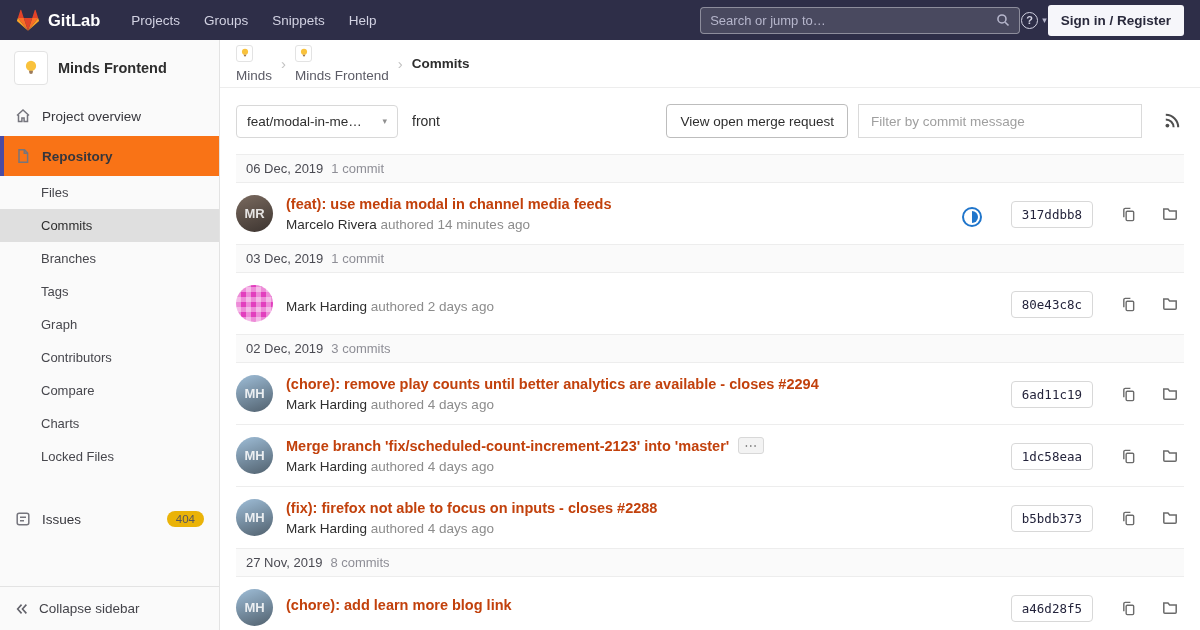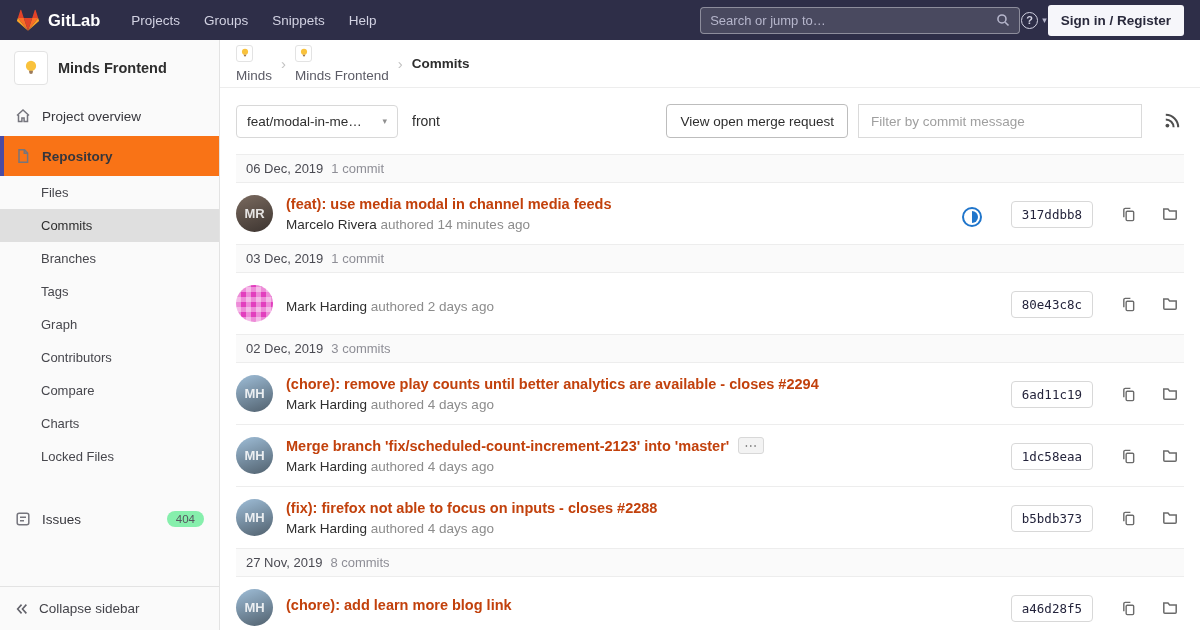--- a/index.html
+++ b/index.html
@@ -33,21 +33,21 @@
   .project-avatar { width:34px; height:34px; flex:none; border:1px solid #e3e3e3; border-radius:4px; background:#fff; display:flex; align-items:center; justify-content:center; }
   .project-name { font-weight:bold; font-size:14.5px; color:#2e2e2e; }
   .nav-item { display:flex; align-items:center; gap:11px; padding:12px 15px; font-size:13.5px; color:#36363c; position:relative; cursor:pointer; }
   .nav-item .sb-icon { color:#75757d; display:flex; }
   .nav-item.active { background:#f97316; font-weight:bold; }
   .nav-item.active::before { content:""; position:absolute; left:0; top:0; bottom:0; width:4px; background:#4b4ba3; }
   .subnav { padding-bottom:4px; }
   .sub-item { display:block; padding:9px 15px 9px 41px; font-size:13px; color:#47474d; cursor:pointer; }
   .sub-item.active { background:#dfdfdf; color:#2e2e2e; }
   .issues-item { margin-top:22px; }
-  .badge { margin-left:auto; background:#86efac; color:#55555e; border-radius:9px; font-size:11.5px; padding:2px 9px; font-weight:normal; }
+  .badge { margin-left:auto; background:#eab308; color:#55555e; border-radius:9px; font-size:11.5px; padding:2px 9px; font-weight:normal; }
   .collapse { margin-top:auto; border-top:1px solid #e3e3e3; display:flex; align-items:center; gap:10px; padding:14px 15px; font-size:13.5px; color:#44444a; cursor:pointer; }
   .collapse .sb-icon { color:#62626a; display:flex; }
 
   
   .main { flex:1; min-width:0; display:flex; flex-direction:column; background:#fff; }
   .breadcrumbs { height:48px; flex:none; border-bottom:1px solid #ededed; display:flex; align-items:center; gap:9px; padding:0 16px; font-size:13.5px; color:#5c5c66; }
   .crumb { display:flex; gap:6px; color:#5c5c66; cursor:pointer;flex-direction:column; }
   .crumb.current { color:#2e2e2e; font-weight:bold; }
   .crumb-avatar { width:17px; height:17px; border:1px solid #e3e3e3; border-radius:3px; background:#fff; display:flex; align-items:center; justify-content:center; }
   .crumb-sep { color:#c2c2c2; font-size:15px; }

